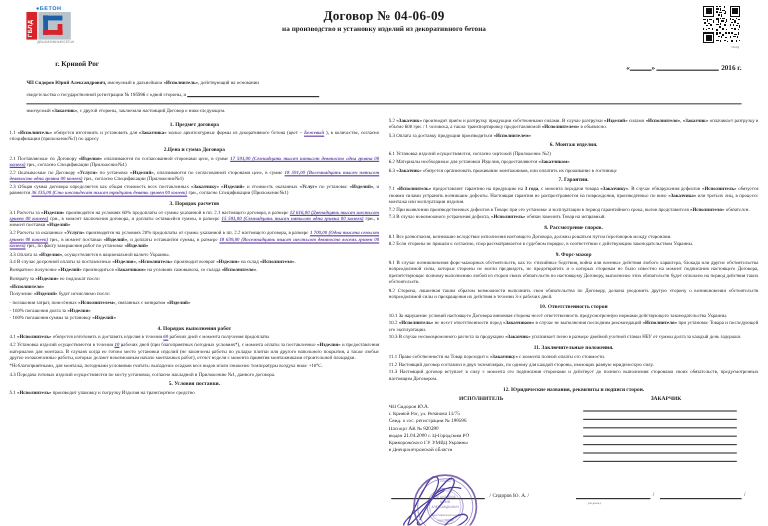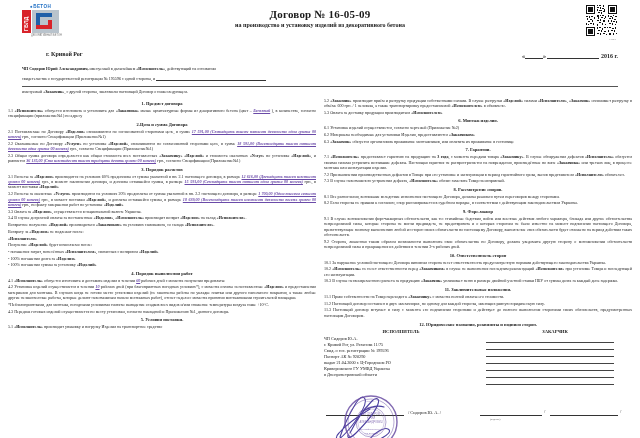--- a/index.html
+++ b/index.html
@@ -113,21 +113,21 @@
           <div class="bar1"></div>
             <div class="bar2"></div>
           <div class="bar3"></div>
             <div class="bar4"></div>
         </div>
       </div>
       <div class="logo-sub">ДЕКОРАТИВНЫЙ БЕТОН</div>
     </div>
 
     <div class="titlewrap">
-      <div class="doc-title">Договор № 16-05-09</div>
+      <div class="doc-title">Договор № 04-06-09</div>
       <div class="doc-sub">на производство и установку изделий из декоративного бетона</div>
     </div>
 
     <div class="qr">
       <svg width="33" height="33" viewBox="0 0 33 33" shape-rendering="crispEdges">
         <rect width="33" height="33" fill="#fff"></rect>
         <g fill="#111">
           <rect x="1" y="1" width="9" height="9"></rect>
             <rect x="2" y="2" width="7" height="7" fill="#fff"></rect>
             <rect x="3" y="3" width="5" height="5"></rect>

